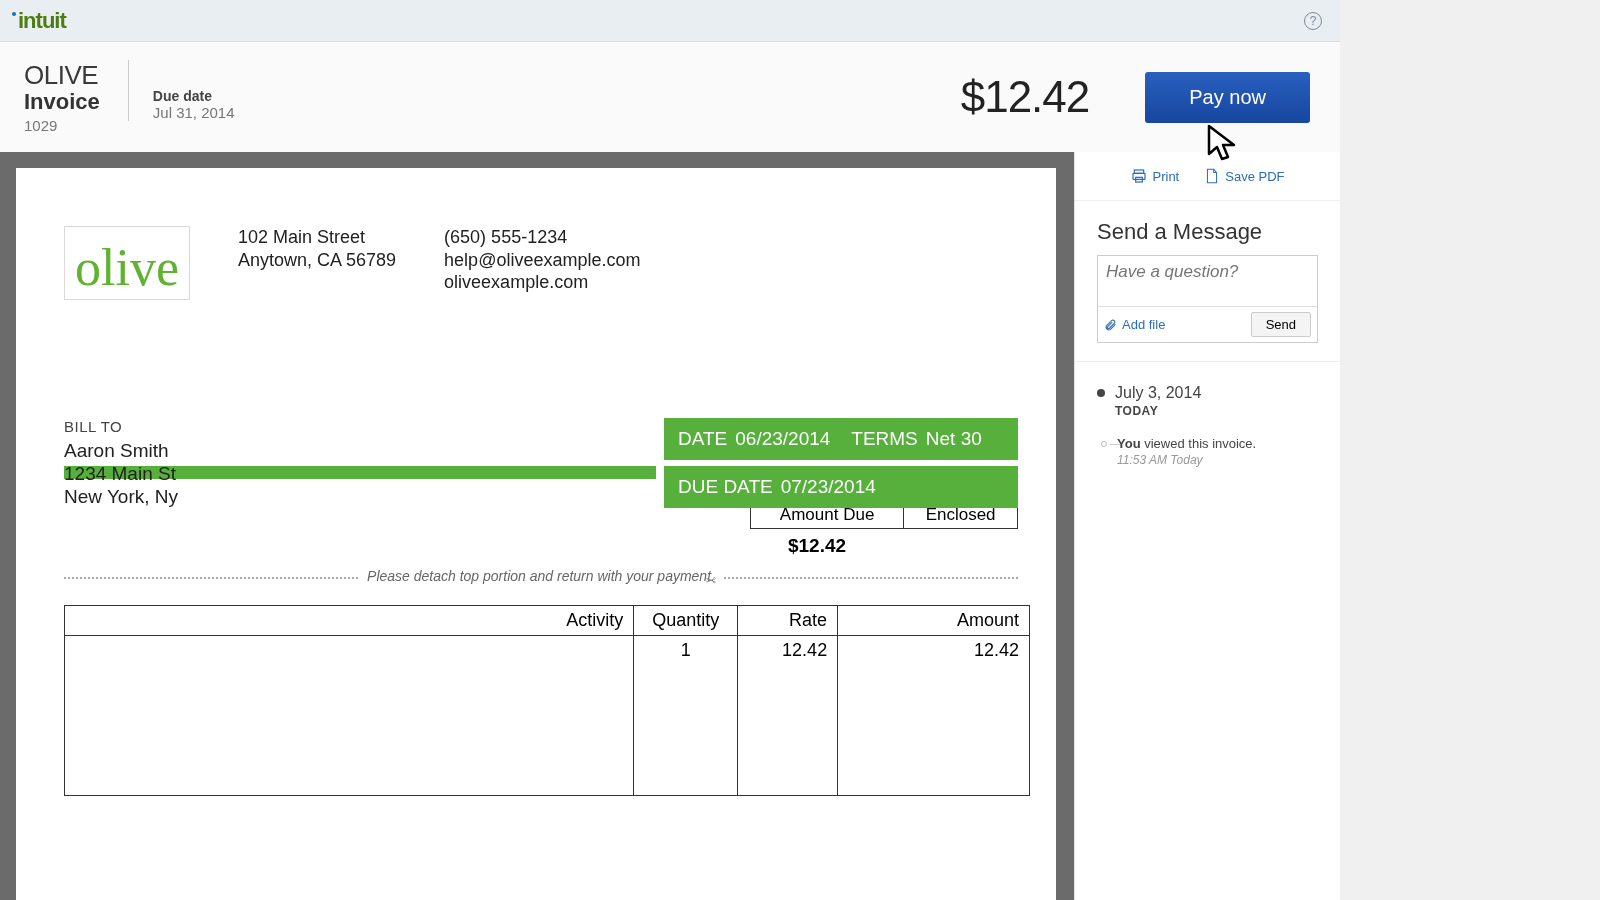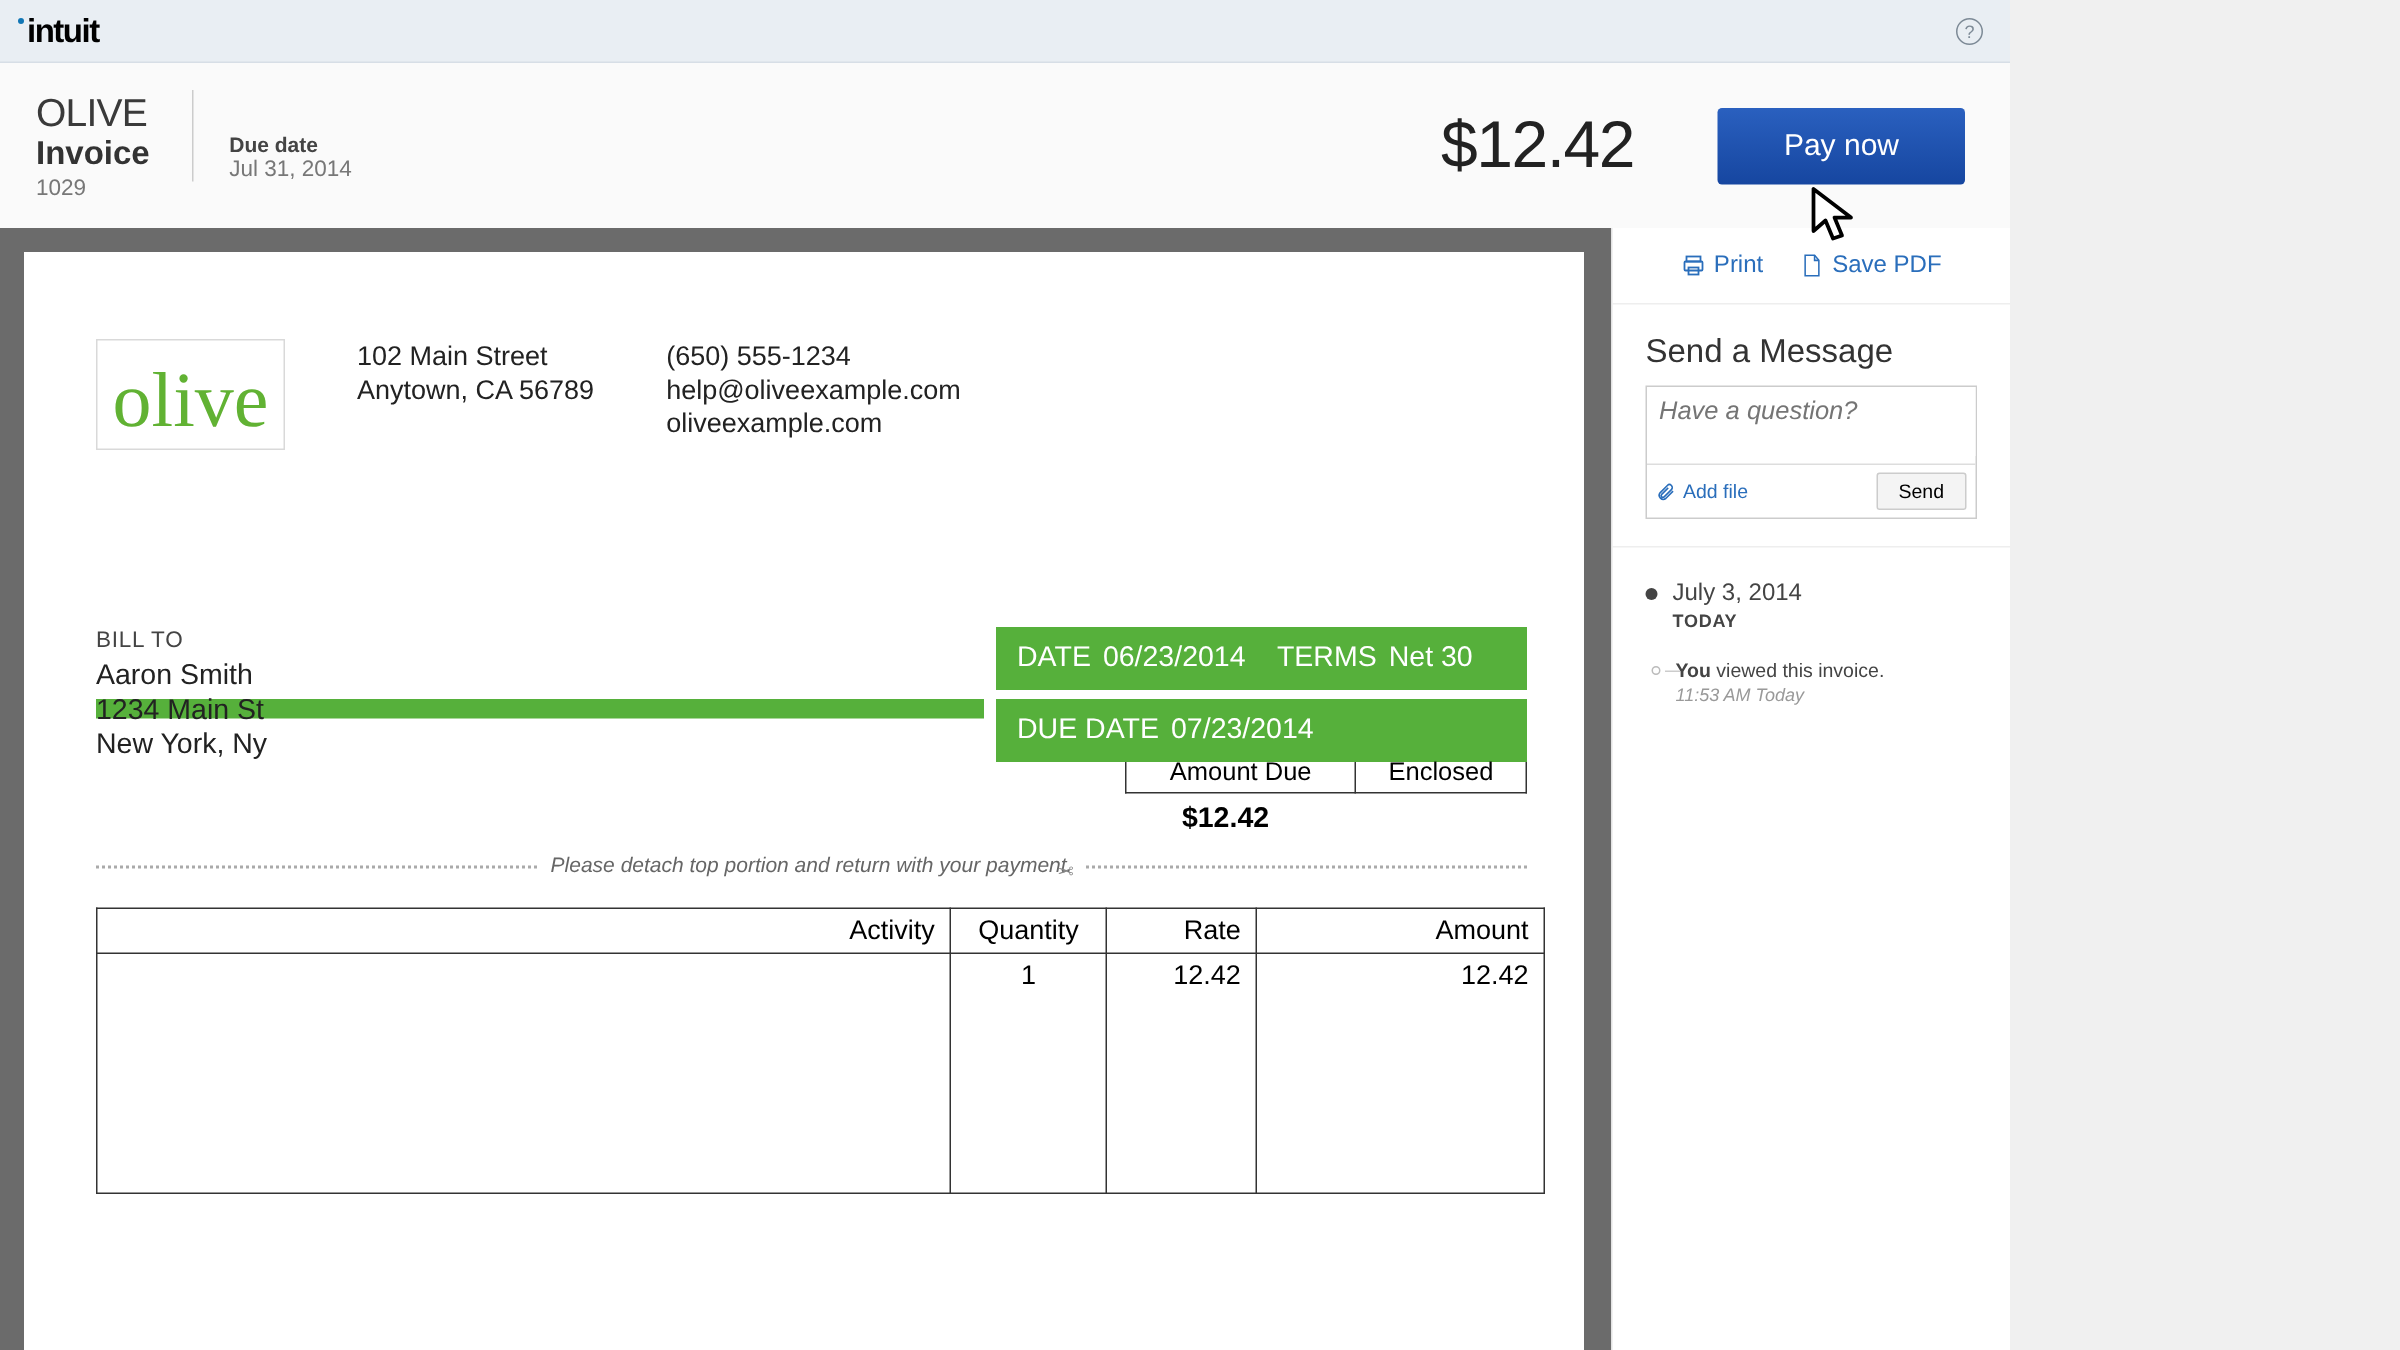--- a/index.html
+++ b/index.html
@@ -25,21 +25,21 @@
     display: flex;
     align-items: center;
     padding: 0 18px;
     justify-content: space-between;
   }
   .intuit-logo {
     font-family: Arial, sans-serif;
     font-weight: 900;
     letter-spacing: -1px;
     font-size: 22px;
-    color: #000000;
+    color: #4d7c0f;
     text-transform: lowercase;
     position: relative;
   }
   .intuit-dot {
     display: inline-block;
     width: 4px; height: 4px;
     border-radius: 50%;
     background: #1176b5;
     position: relative;
     top: -12px;
@@ -142,21 +142,21 @@
     display: flex;
     gap: 26px;
     padding: 16px 10px;
     justify-content: center;
     border-bottom: 1px solid #eee;
   }
   .side-action {
     display: flex;
     align-items: center;
     gap: 6px;
-    font-size: 16px;
+    font-size: 13px;
     color: #2a6ebb;
     cursor: pointer;
   }
   .side-action svg { stroke: #2a6ebb; }
   .msg-panel {
     padding: 18px 22px;
     border-bottom: 1px solid #eee;
   }
   .msg-title {
     font-size: 22px;

